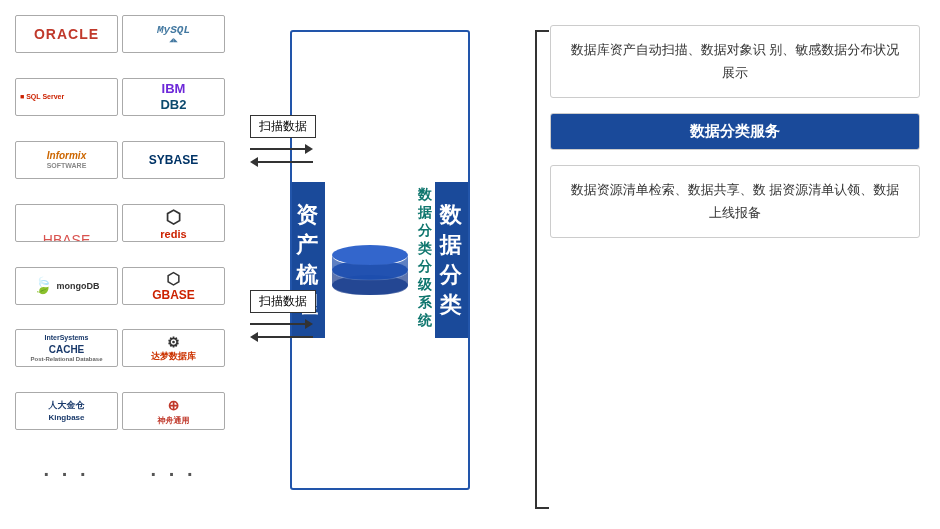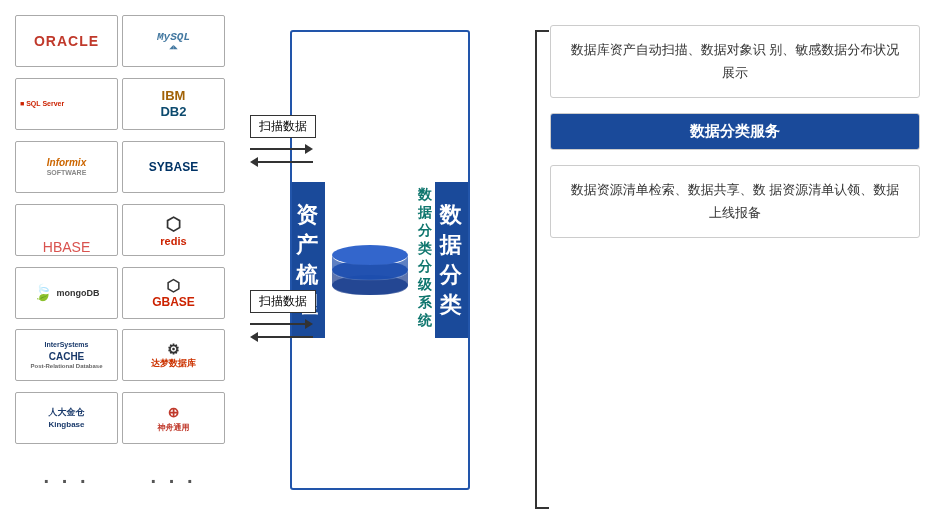--- a/index.html
+++ b/index.html
@@ -29,21 +29,21 @@
       width: 220px;
       min-width: 220px;
       padding: 5px;
     }
 
     .logo-box {
       border: 1.5px solid #aaa;
       display: flex;
       align-items: center;
       justify-content: center;
-      height: 52px;
+      height: 38px;
       background: #fff;
       border-radius: 2px;
       overflow: hidden;
       font-size: 10px;
       font-weight: bold;
       color: #333;
       text-align: center;
       padding: 2px;
     }
 
@@ -178,21 +178,21 @@
       <div class="mysql-logo">
         <span class="mysql-text">MySQL</span>
         <span style="font-size:7px;color:#4479a1;">◢◣</span>
       </div>
     </div>
     <div class="logo-box" style="flex-direction:column; display:flex; align-items:flex-start; padding:3px 4px;">
       <span style="font-size:7px; color:#cc2200; font-weight:bold;">■ SQL Server</span>
     </div>
     <div class="logo-box logo-ibmdb2">
       <div style="text-align:center;">
-        <div style="font-size:13px; font-weight:900; color:#a16207;">IBM</div>
+        <div style="font-size:13px; font-weight:900; color:#6d28d9;">IBM</div>
         <div style="font-size:13px; font-weight:900; color:#0c4a6e;">DB2</div>
       </div>
     </div>
     <div class="logo-box logo-informix">
       <div style="text-align:center;">
         <div style="font-size:10px; color:#cc6600; font-weight:bold; font-style:italic;">Informix</div>
         <div style="font-size:7px; color:#888;">SOFTWARE</div>
       </div>
     </div>
     <div class="logo-box logo-sybase">SYBASE</div>

